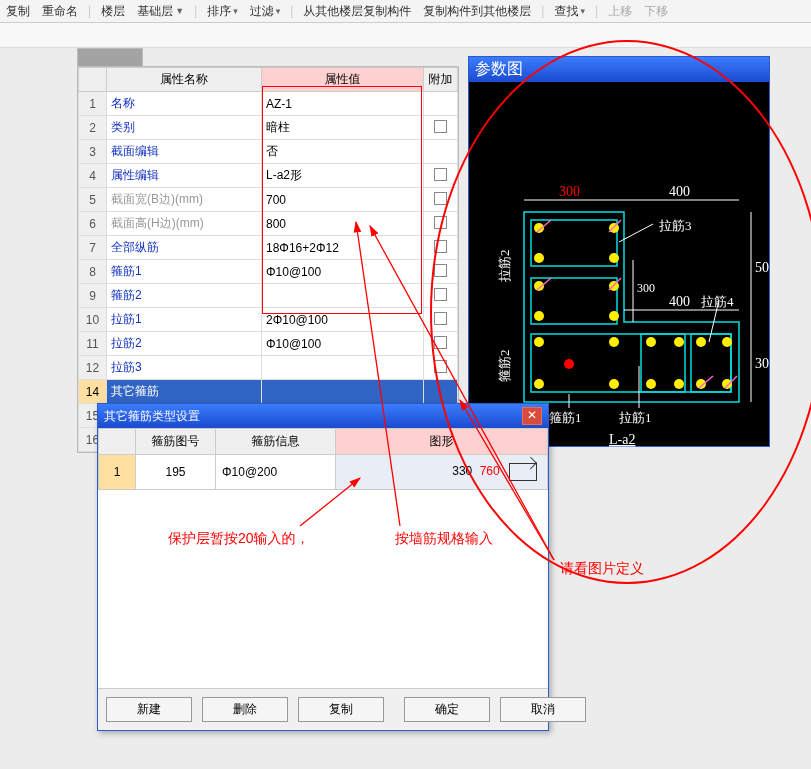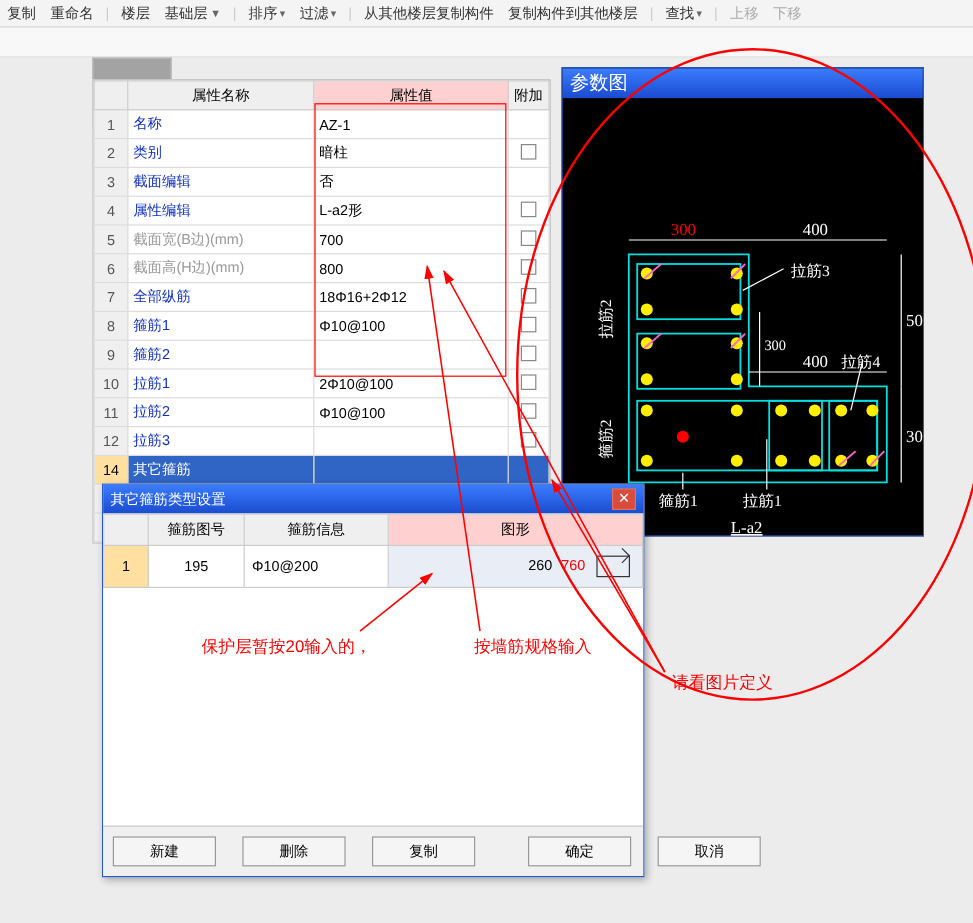--- a/index.html
+++ b/index.html
@@ -118,21 +118,21 @@
   width: 300px;
   height: 364px;
   background: #000;
 }
 .param-body text { font-family: SimSun; }
 
 
 .dialog {
   position: absolute;
   top: 403px;
-  left: 85px;
+  left: 97px;
   width: 450px;
   background: #f0f0f0;
   border: 1px solid #2a5bc8;
   box-shadow: 2px 2px 6px rgba(0,0,0,.3);
 }
 .dlg-title {
   background: linear-gradient(#3b7cff,#1a4bcf);
   color: #fff;
   padding: 3px 6px;
   display: flex;
@@ -189,21 +189,21 @@
   position: absolute;
   right: -1px; top: -1px;
   width: 8px; height: 8px;
   border-top: 1px solid #333;
   border-right: 1px solid #333;
   transform: rotate(45deg);
   transform-origin: top right;
 }
 .dlg-buttons {
   display: flex;
-  gap: 22px;
+  gap: 10px;
   padding: 8px;
   background: #f0f0f0;
   border-top: 1px solid #ccc;
   font-family: Liberation Serif, serif;
 }
 .dlg-buttons .spacer { flex: 1; }
 .btn {
   min-width: 60px;
   padding: 3px 12px;
   background: #f5f5f5;
@@ -487,21 +487,21 @@
           <th>箍筋信息</th>
           <th class="shape-h">图形</th>
         </tr>
       </thead>
       <tbody>
         <tr>
           <td class="rn">1</td>
           <td>195</td>
           <td style="text-align:left">Φ10@200</td>
           <td class="shape">
-            <span>260</span>
+            <span>330</span>
             <span style="color:red;margin-left:4px">760</span>
             <span class="shape-box"></span>
           </td>
         </tr>
       </tbody>
     </table>
   </div>
   <div class="dlg-buttons">
     <div class="btn">新建</div>
     <div class="btn">删除</div>

